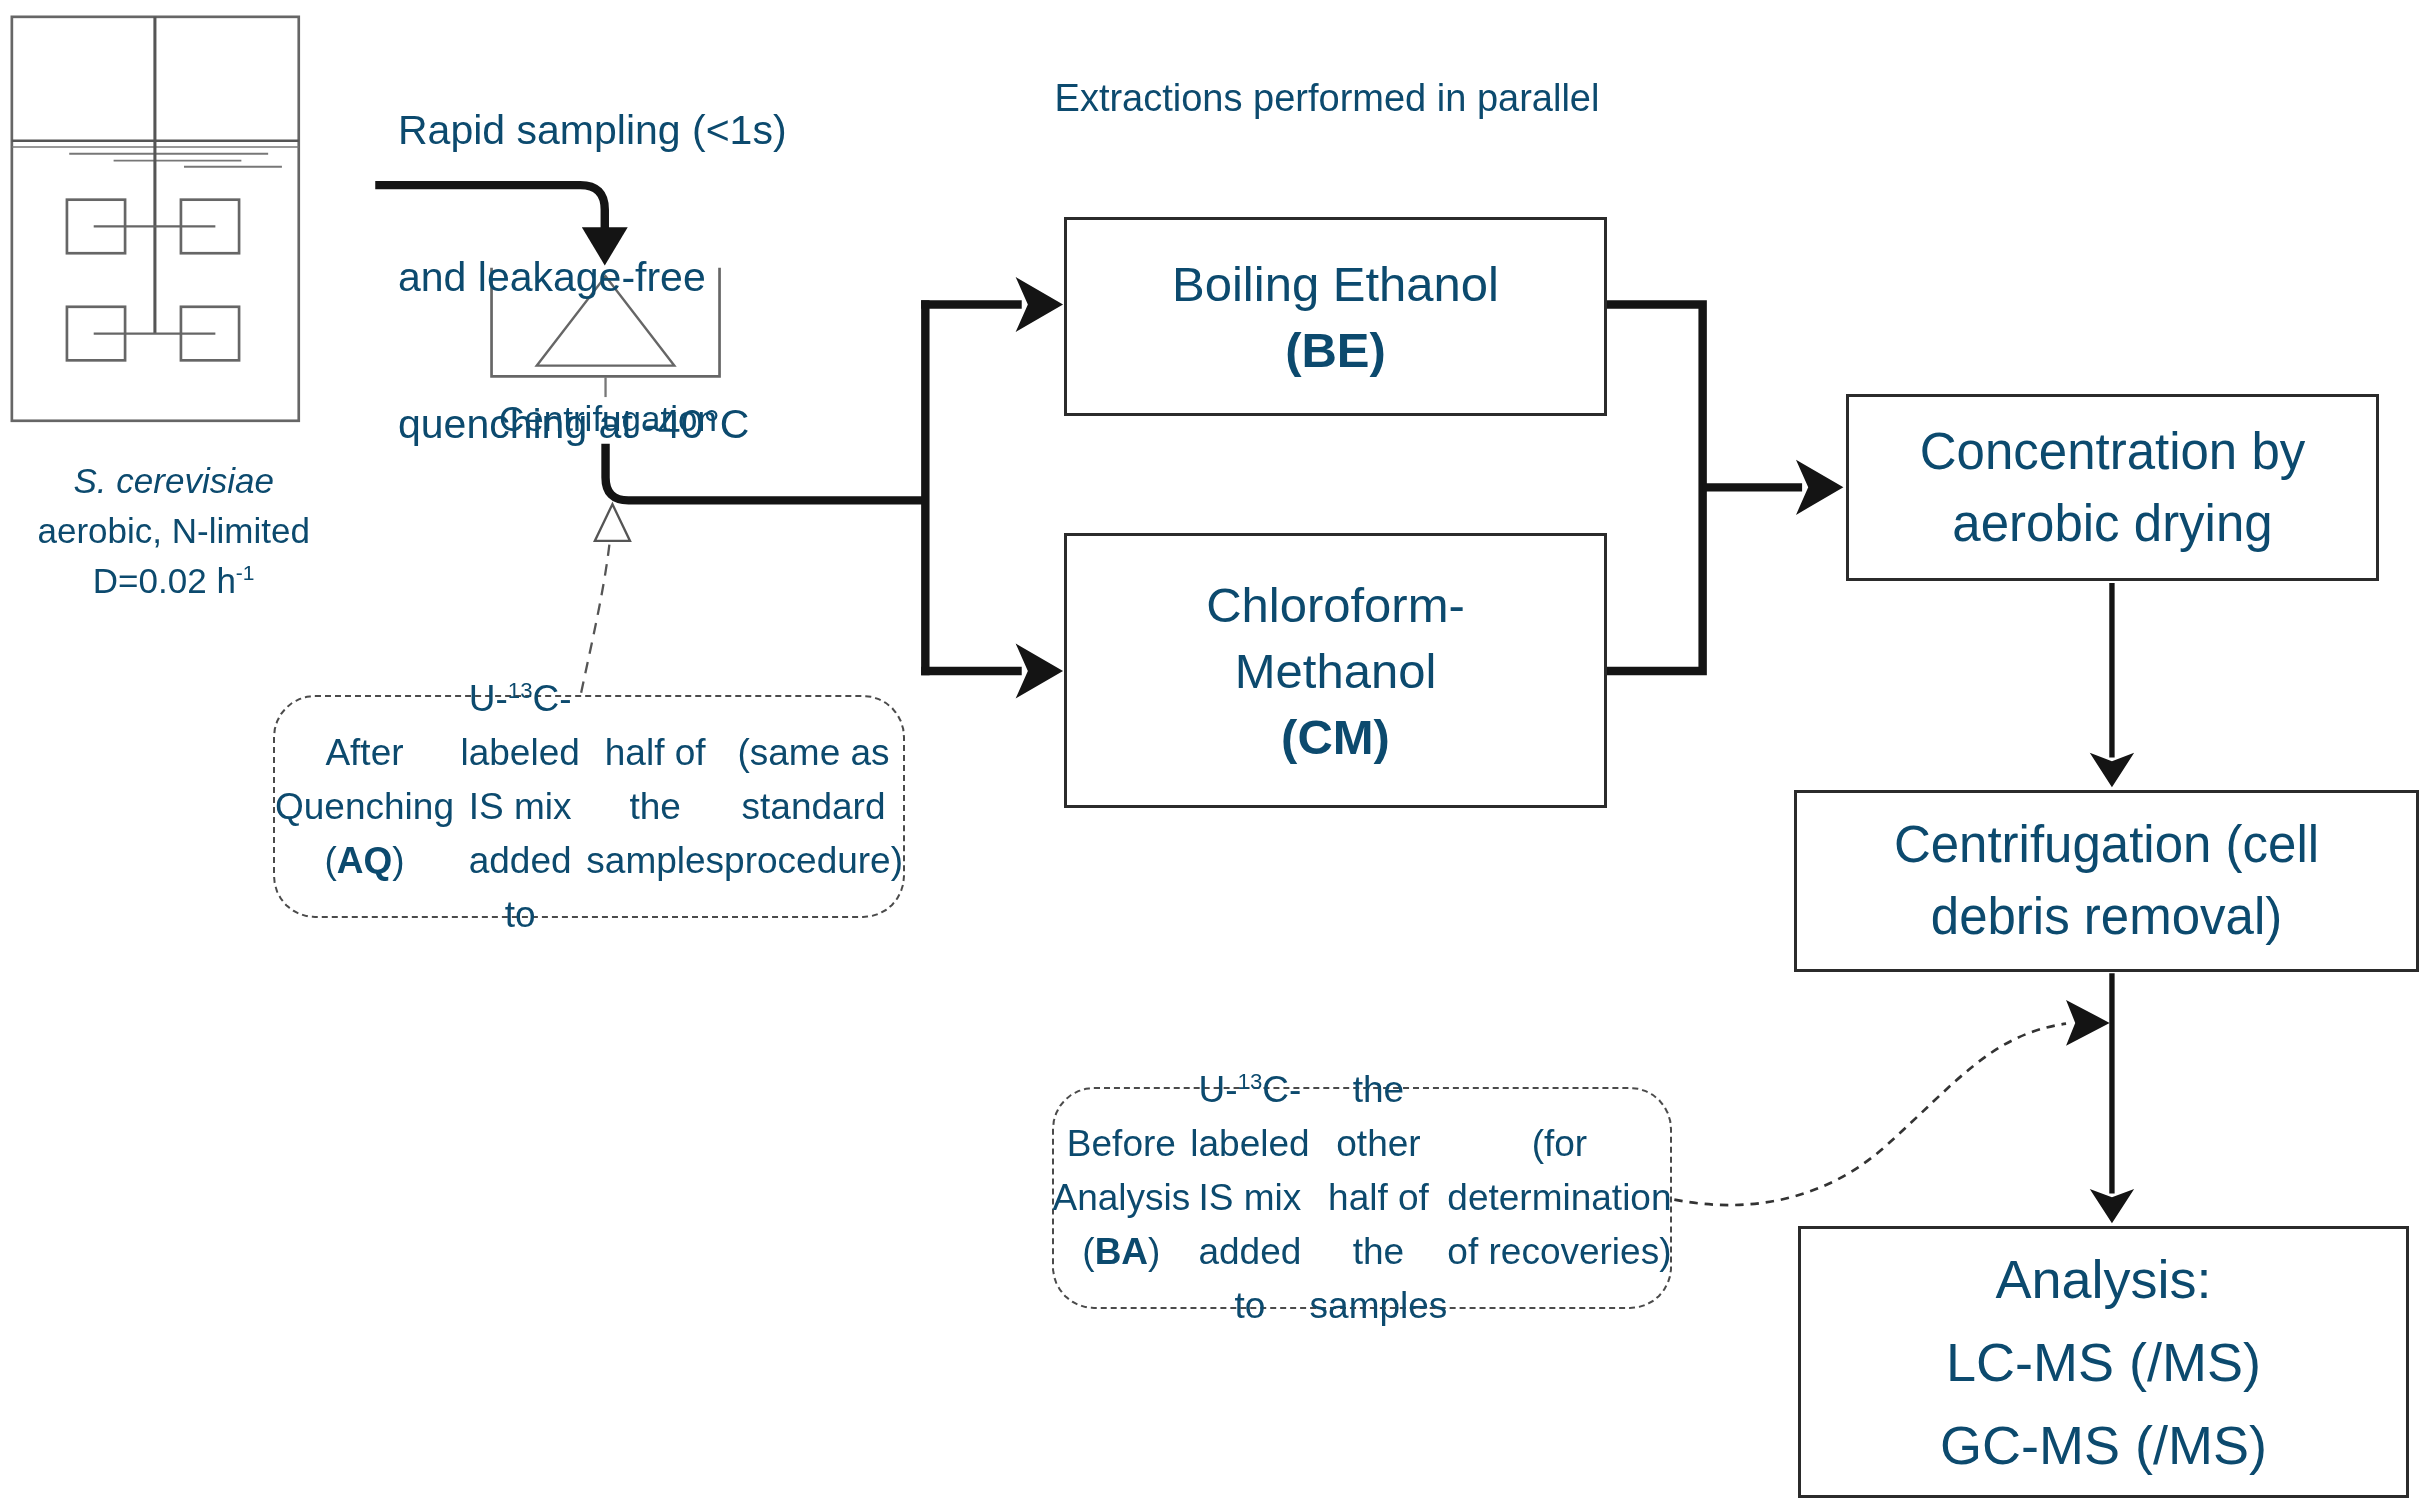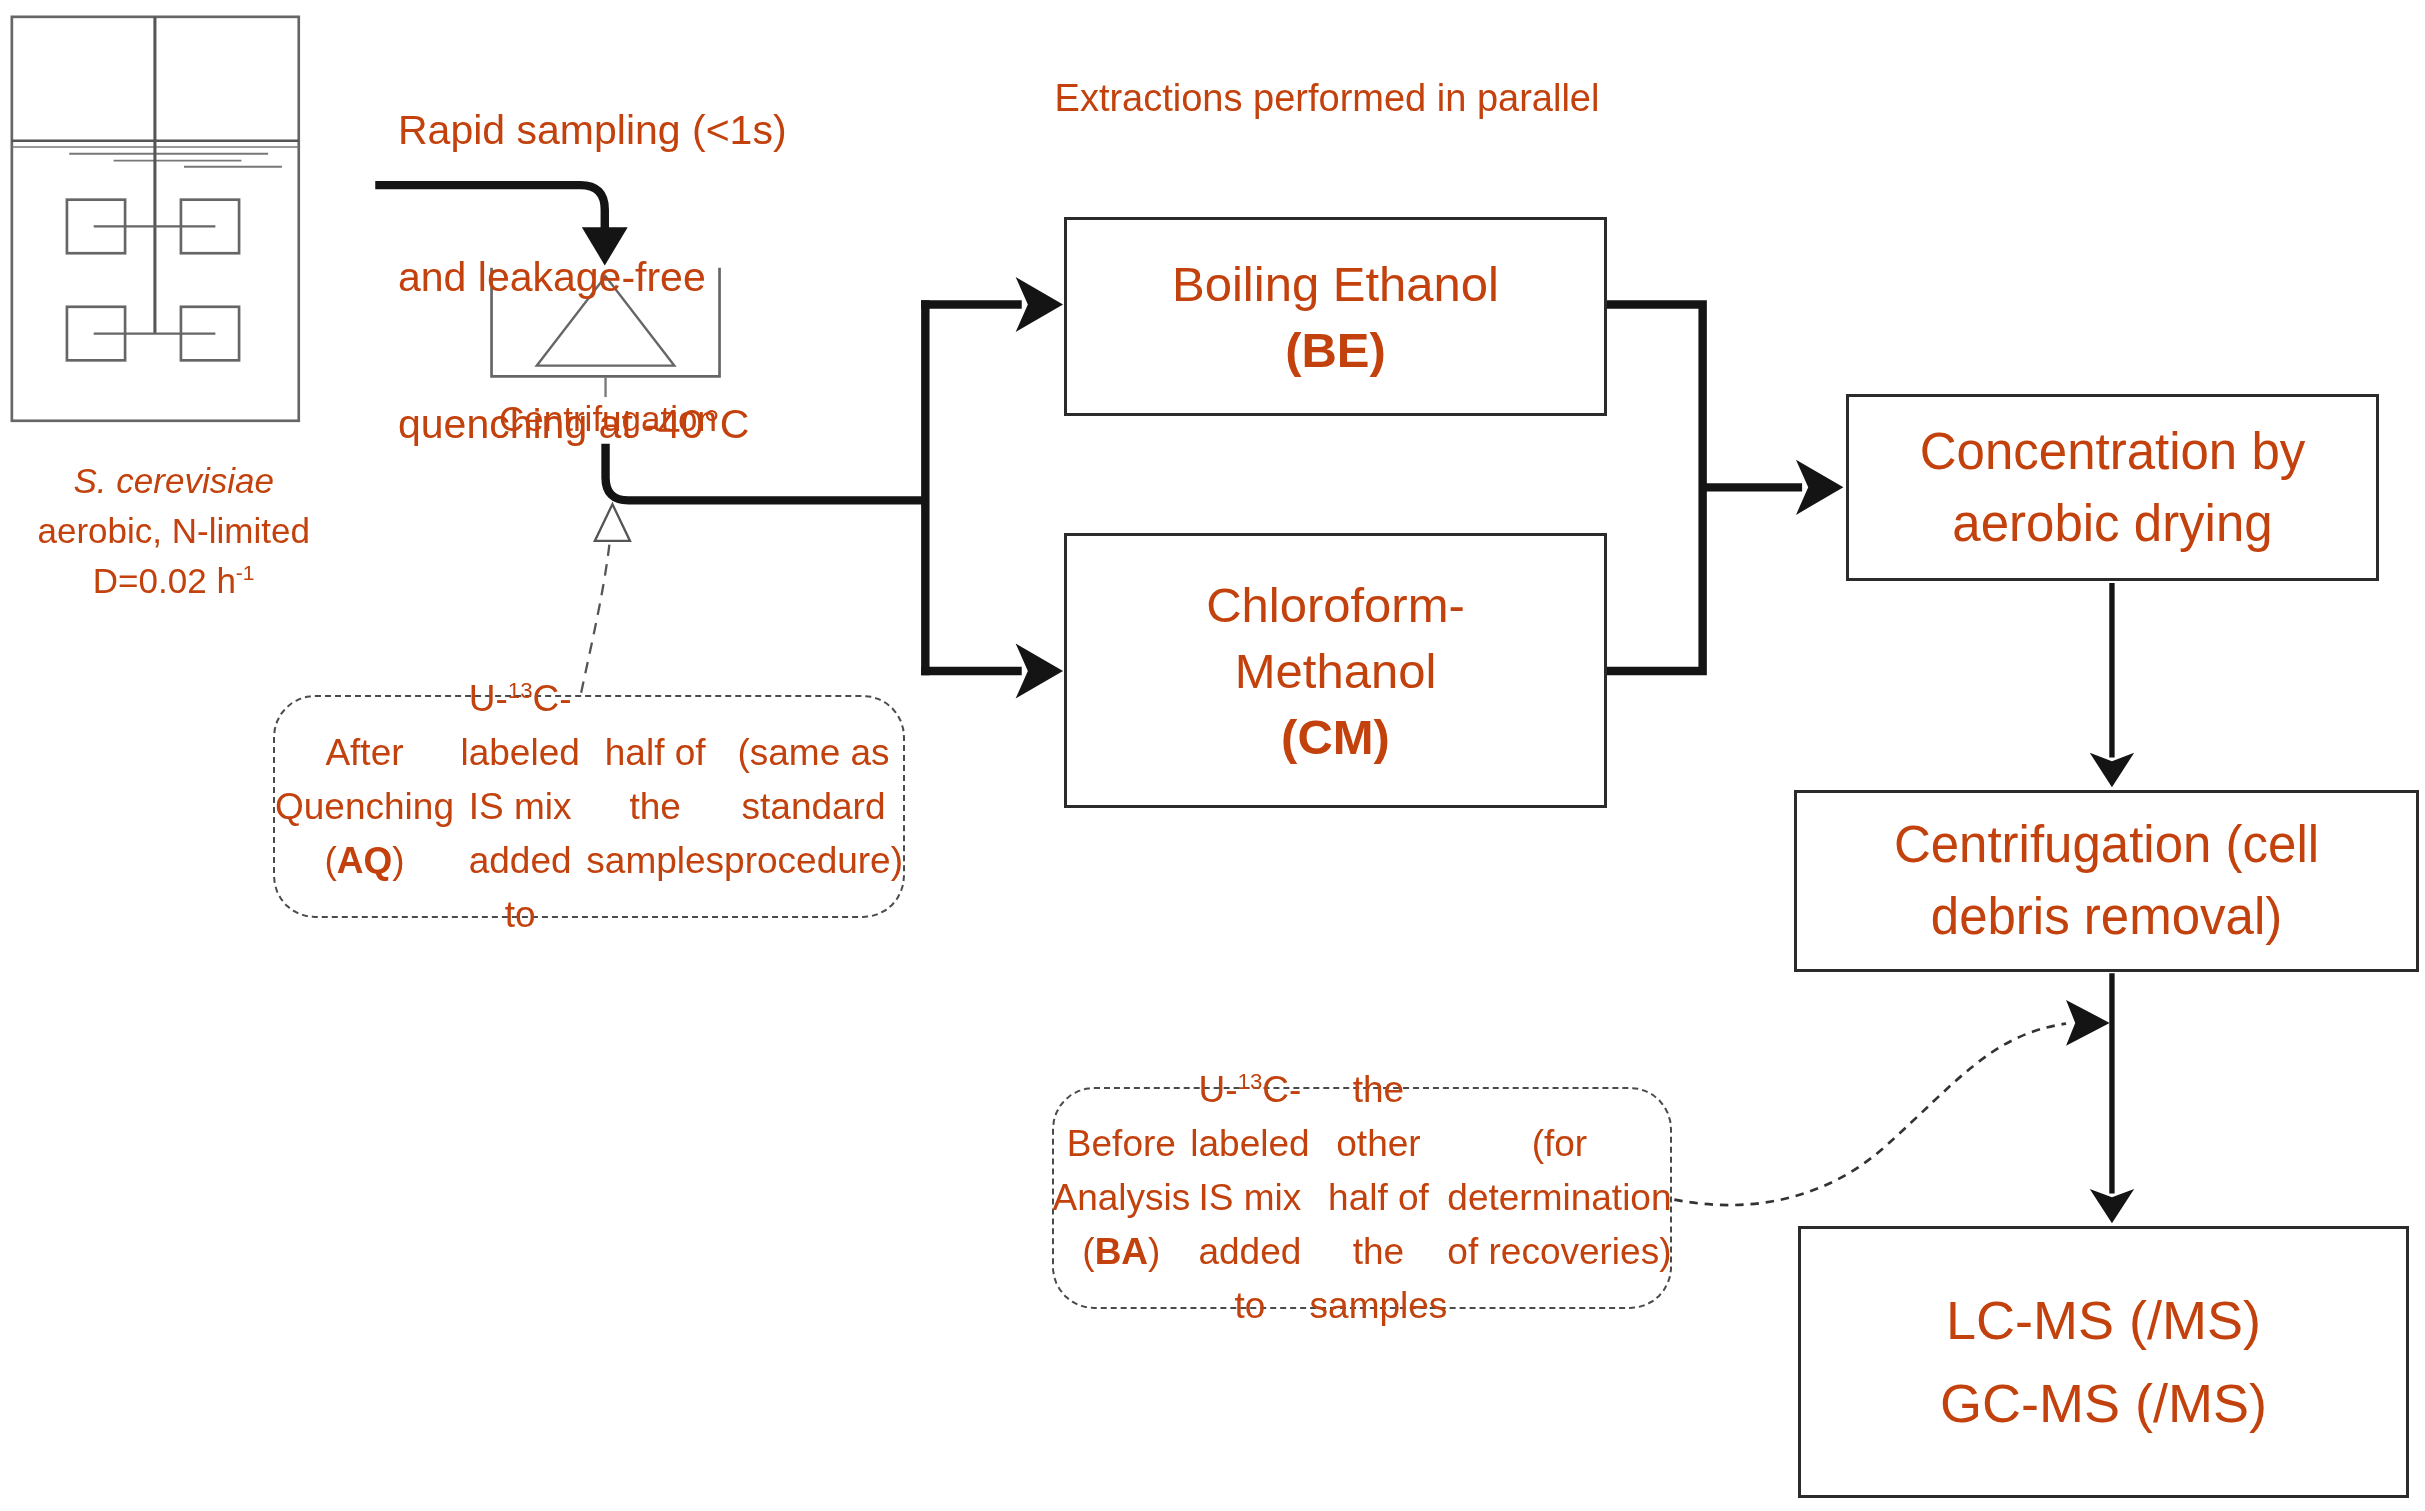--- a/index.html
+++ b/index.html
@@ -1,17 +1,17 @@
 <!DOCTYPE html>
 <html style="font-size:12.2px"><head>
 <meta charset="utf-8">
 <style>
   html,body{margin:0;padding:0;background:#ffffff;}
   #stage{position:relative;width:2426px;height:1511px;background:#ffffff;overflow:hidden;
-         font-family:"Liberation Sans", sans-serif;color:#c2410c;}
+         font-family:"Liberation Sans", sans-serif;color:#0c4a6e;}
   #wires{position:absolute;left:0;top:0;width:2426px;height:1511px;}
   .abs{position:absolute;}
   .txt{white-space:pre;line-height:1.2;}
   .center{text-align:center;}
   .box{position:absolute;box-sizing:border-box;background:#ffffff;border:3.1px solid #2b2b2b;
        display:flex;flex-direction:column;justify-content:center;align-items:center;text-align:center;}
   .box5{border-width:3.8px;}
   .callout{position:absolute;box-sizing:border-box;background:#ffffff;border:2.3px dashed #4a4a4a;
        border-radius:42px;display:flex;flex-direction:row;justify-content:center;align-items:center;text-align:center;
        font-size:37px;line-height:54px;}
@@ -117,20 +117,21 @@
     <div>Concentration by</div>
     <div>aerobic drying</div>
   </div>
 
   <div class="box box5 debrbox">
     <div>Centrifugation (cell</div>
     <div>debris removal)</div>
   </div>
 
   <div class="box box5 anabox">
+    <div>Analysis:</div>
     <div>LC-MS (/MS)</div>
     <div>GC-MS (/MS)</div>
   </div>
 
   <div class="callout aqbox">
     <div><span>After Quenching (</span><span class="bold">AQ</span><span>)</span></div>
     <div><span>U-</span><span class="sup">13</span><span>C-labeled IS mix added to</span></div>
     <div>half of the samples</div>
     <div>(same as standard procedure)</div>
   </div>

